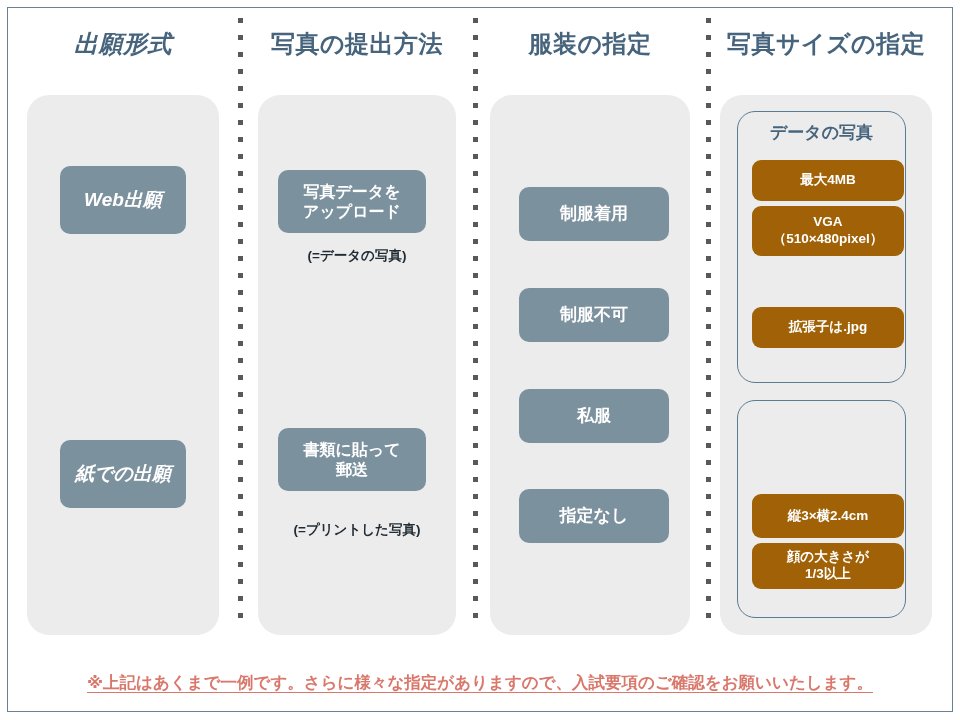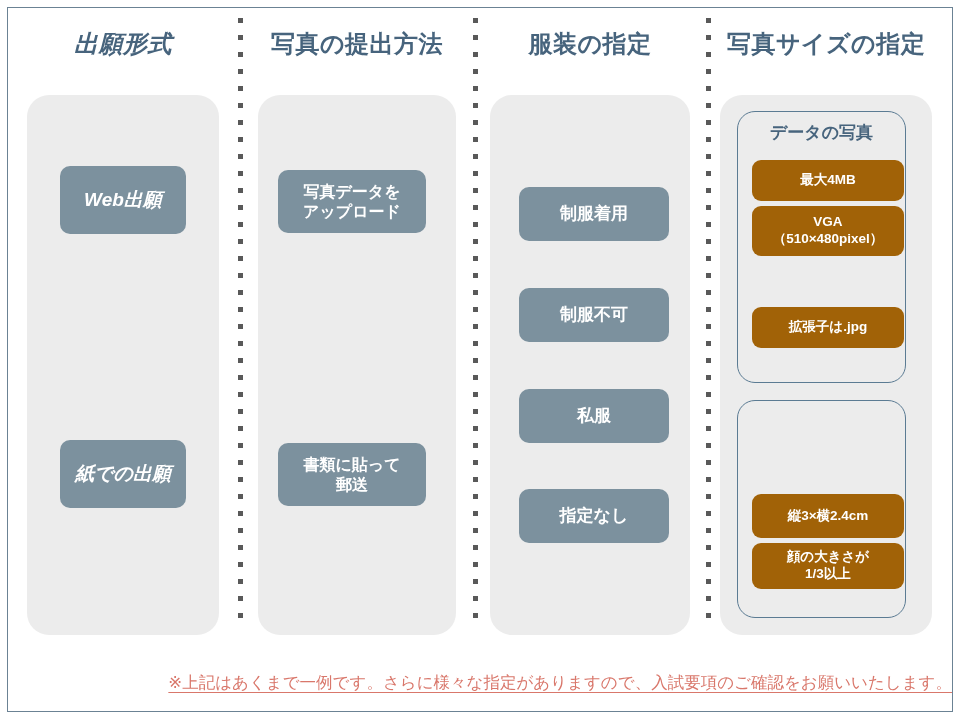--- a/index.html
+++ b/index.html
@@ -117,21 +117,21 @@
   .c1-p2 { top: 440px; }
 
   
   .c2-pill {
     left: 20px;
     width: 148px;
     height: 63px;
     font-size: 16px;
   }
   .c2-p1 { top: 170px; }
-  .c2-p2 { top: 443px; }
+  .c2-p2 { top: 428px; }
 
   .c2-sub {
     position: absolute;
     left: 0;
     width: 100%;
     text-align: center;
     font-size: 13.5px;
     font-weight: bold;
     color: #1f2a33;
     white-space: nowrap;
@@ -201,23 +201,23 @@
   .p-p1 { top: 44px;  height: 44px; }
   .p-p2 { top: 93px;  height: 44px; }
   .p-p3 { top: 142px; height: 46px; }
 
   
   .footer-note {
     position: absolute;
     left: 8px;
     top: 672px;
     width: 944px;
-    text-align: right;
+    text-align: center;
     font-size: 16.5px;
-    font-weight: normal;
+    font-weight: bold;
     color: #d9776b;
     text-decoration: underline;
     text-underline-offset: 4px;
     white-space: nowrap;
   }
 </style>
 </head>
 <body>
 
 <div id="canvas">
@@ -235,22 +235,24 @@
       <div class="panel"></div>
       <div class="pill c1-pill c1-p1">Web出願</div>
       <div class="pill c1-pill c1-p2">紙での出願</div>
     </div>
 
     <div class="column col-2">
       <div class="col-title">写真の提出方法</div>
       <div class="panel"></div>
       <div class="pill c2-pill c2-p1">写真データを
 アップロード</div>
+      <div class="c2-sub c2-s1">(=データの写真)</div>
       <div class="pill c2-pill c2-p2">書類に貼って
 郵送</div>
+      <div class="c2-sub c2-s2">(=プリントした写真)</div>
     </div>
 
     <div class="column col-3">
       <div class="col-title">服装の指定</div>
       <div class="panel"></div>
       <div class="pill c3-pill c3-p1">制服着用</div>
       <div class="pill c3-pill c3-p2">制服不可</div>
       <div class="pill c3-pill c3-p3">私服</div>
       <div class="pill c3-pill c3-p4">指定なし</div>
     </div>

